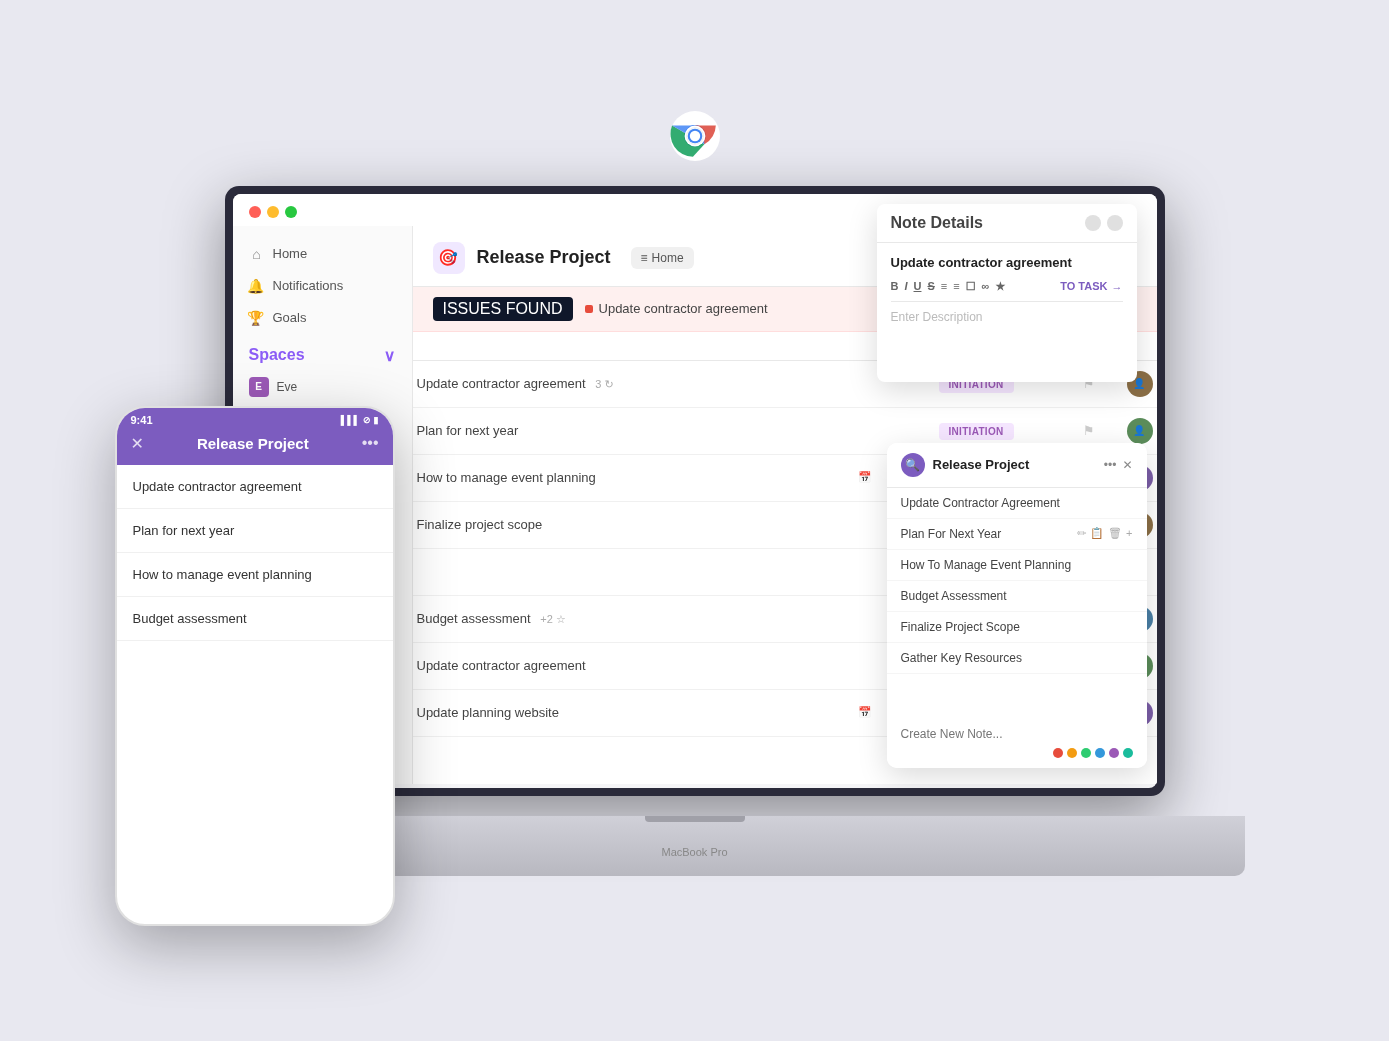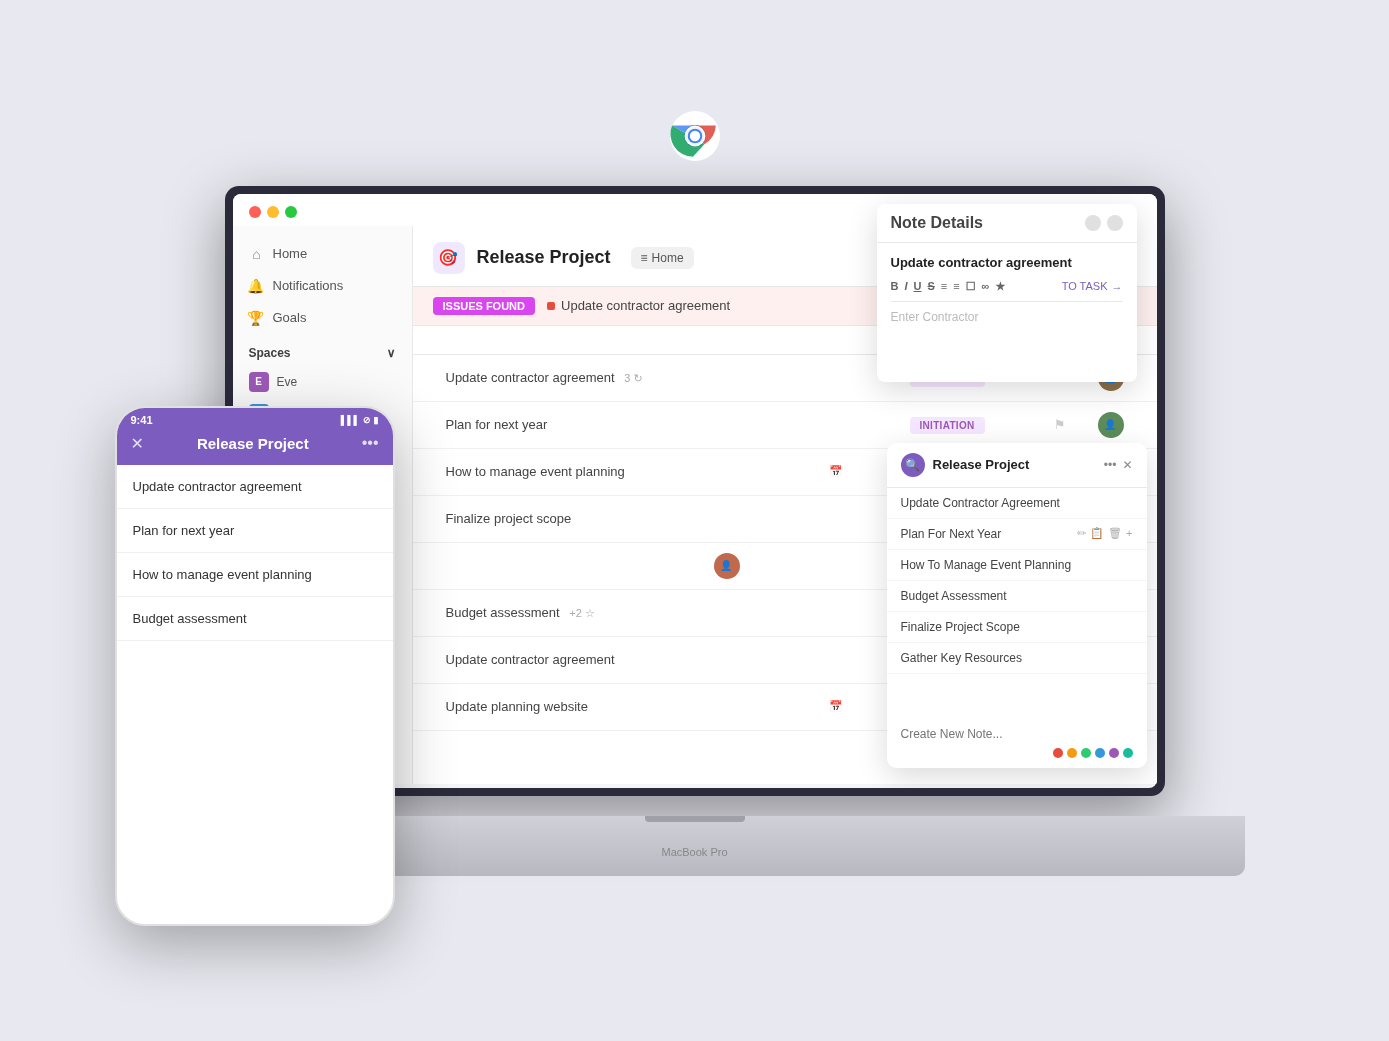--- a/index.html
+++ b/index.html
@@ -65,23 +65,23 @@
       justify-content: center;
       font-size: 14px;
       color: #888;
     }
 
     .sidebar-section-header {
       display: flex;
       align-items: center;
       justify-content: space-between;
       padding: 12px 16px 6px;
-      font-size: 12px;
+      font-size: 16px;
       font-weight: 600;
-      color: #404040;
+      color: #8b5cf6;
     }
 
     .space-item {
       display: flex;
       align-items: center;
       gap: 8px;
       padding: 6px 16px;
       cursor: pointer;
       font-size: 12px;
       color: #555;
@@ -167,26 +167,26 @@
     .issues-banner {
       background: #fef0ef;
       padding: 10px 20px;
       display: flex;
       align-items: center;
       gap: 12px;
       border-bottom: 1px solid #fdd;
     }
 
     .issues-badge {
-      background: #d946ef;
+      background: #0f172a;
       color: #fff;
       padding: 3px 10px;
       border-radius: 4px;
-      font-size: 11px;
-      font-weight: 700;
+      font-size: 16px;
+      font-weight: 400;
     }
 
     .issue-item {
       display: flex;
       align-items: center;
       gap: 6px;
       font-size: 13px;
       color: #444;
     }
 
@@ -211,24 +211,25 @@
       font-size: 11px;
       color: #999;
       font-weight: 600;
       text-transform: uppercase;
       letter-spacing: 0.5px;
     }
 
     .task-row {
       display: flex;
       align-items: center;
-      padding: 10px 33px;
+      padding: 10px 4px;
       border-bottom: 1px solid #f0f0f0;
       font-size: 13px;
       color: #444;
+      justify-content: center;
     }
 
     .task-name { flex: 1; }
 
     .avatar {
       width: 26px;
       height: 26px;
       border-radius: 50%;
       background: #ddd;
       overflow: hidden;
@@ -340,21 +341,21 @@
       font-weight: 600;
     }
 
     .popup-to-task {
       display: flex;
       align-items: center;
       gap: 4px;
       margin-left: auto;
       font-size: 11px;
       color: #7c5cbf;
-      font-weight: 400;
+      font-weight: 700;
       cursor: pointer;
     }
 
     .popup-description {
       font-size: 12px;
       color: #bbb;
       min-height: 60px;
     }
 
     
@@ -845,21 +846,21 @@
               <span class="popup-toolbar-btn">≡</span>
               <span class="popup-toolbar-btn">≡</span>
               <span class="popup-toolbar-btn">☐</span>
               <span class="popup-toolbar-btn">∞</span>
               <span class="popup-toolbar-btn">★</span>
               <div class="popup-to-task">
                 <span>TO TASK</span>
                 <span>→</span>
               </div>
             </div>
-            <div class="popup-description">Enter Contractor</div>
+            <div class="popup-description">Enter Description</div>
           </div>
         </div>
 
         <div class="release-panel">
           <div class="release-panel-header">
             <div class="release-panel-search">🔍</div>
             <span class="release-panel-title">Release Project</span>
             <div class="release-panel-actions">
               <span class="release-panel-action">•••</span>
               <span class="release-panel-action">✕</span>

